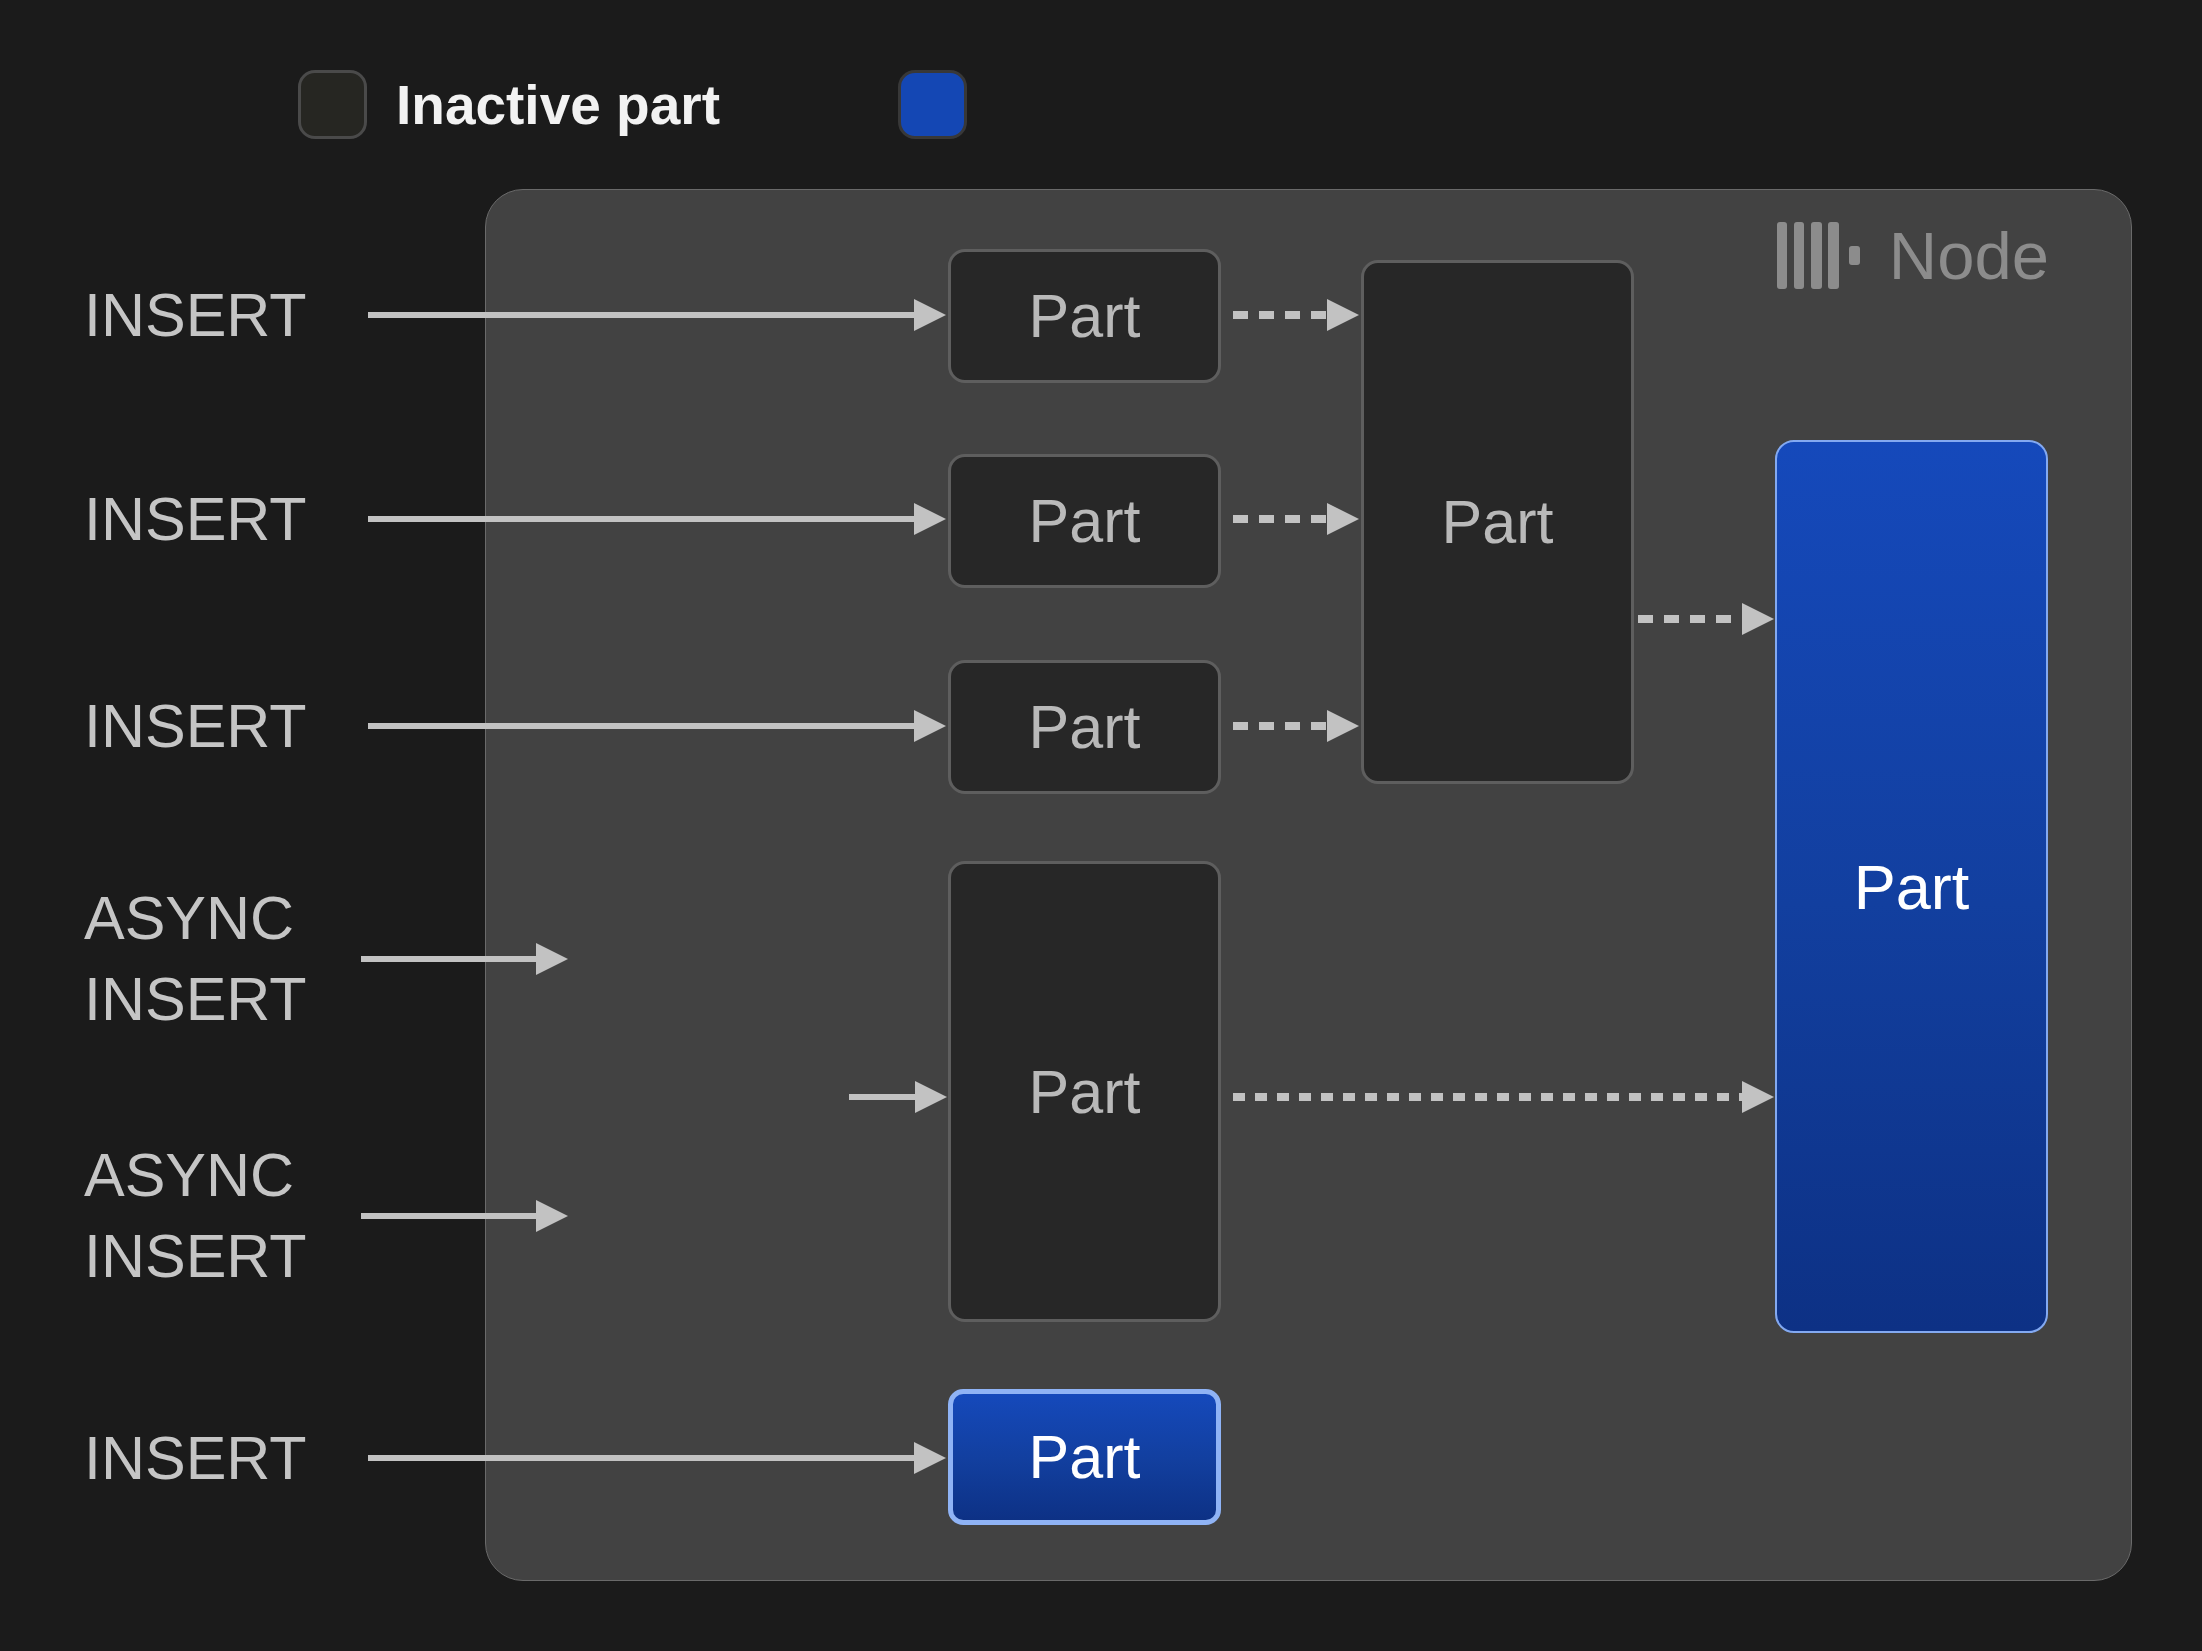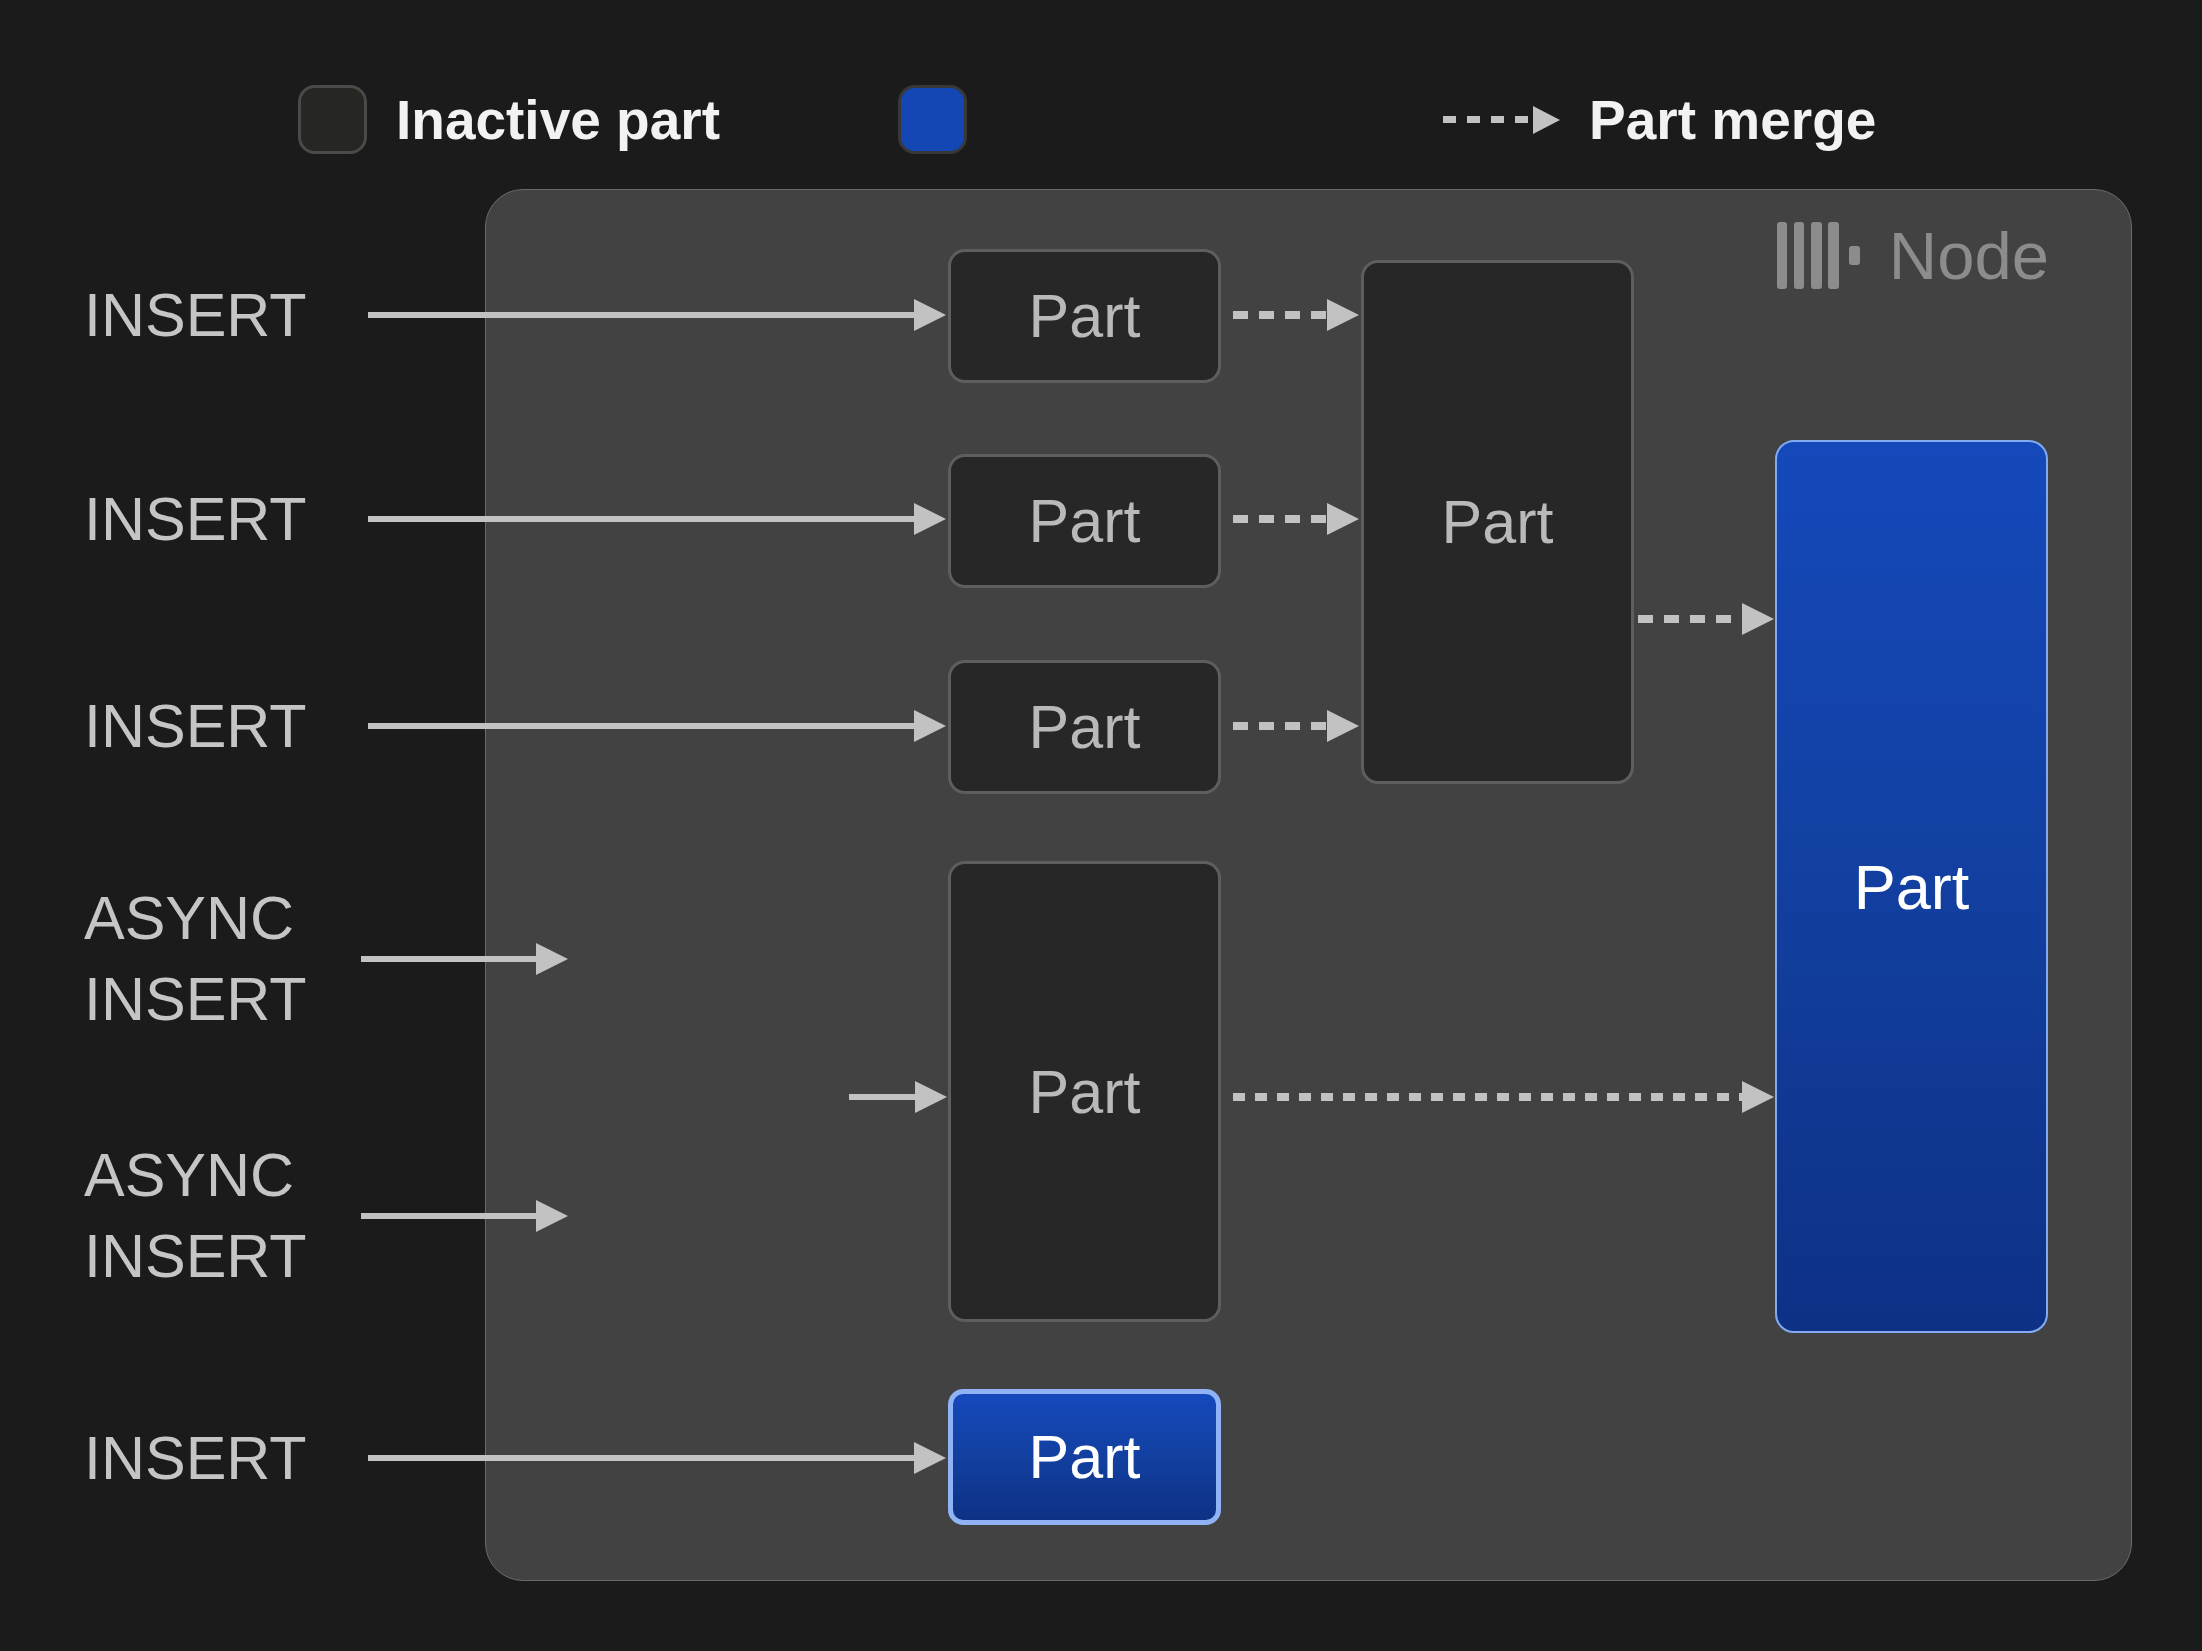--- a/index.html
+++ b/index.html
@@ -11,21 +11,21 @@
     --arrow:#c2c2c2; --io-text:#c5c5c5; --box-text:#b9b9b9;
     --legend-text:#f2f2f2; --node-text:#8c8c8c;
     --legend-inactive-fill:#262622; --legend-inactive-border:#4a4a4a;
     --legend-active-fill:#1447b4; --legend-active-border:#383838;
   }
   html,body{margin:0;padding:0;background:var(--page-bg);}
   .stage{position:relative;width:2202px;height:1652px;background:var(--page-bg);overflow:hidden;
          font-family:"Liberation Sans","DejaVu Sans",sans-serif;}
 
   
-  .legend-item{position:absolute;top:85px;height:69px;display:flex;align-items:center;gap:29px;}
+  .legend-item{position:absolute;top:70px;height:69px;display:flex;align-items:center;gap:29px;}
   .legend-label{font-size:55px;font-weight:600;color:var(--legend-text);white-space:nowrap;}
   .swatch{width:69px;height:69px;border-radius:17px;box-sizing:border-box;}
   .swatch.inactive{background:var(--legend-inactive-fill);border:3.8px solid var(--legend-inactive-border);}
   .swatch.active{background:var(--legend-active-fill);border:3.8px solid var(--legend-active-border);}
   .mini-arrow{display:flex;align-items:center;width:117px;}
   .mini-arrow .shaft{flex:1;height:6.7px;
      background:repeating-linear-gradient(90deg,var(--arrow) 0 13.4px,transparent 13.4px 24px);}
   .mini-arrow .head{width:0;height:0;border-top:14.3px solid transparent;
      border-bottom:14.3px solid transparent;border-left:27px solid var(--arrow);}
 
@@ -71,27 +71,20 @@
 <body>
 
 <div class="stage">
 
   <div class="legend-item" style="left:298px">
     <span class="swatch inactive"></span>
     <span class="legend-label">Inactive part</span>
   </div>
   <div class="legend-item" style="left:898px">
     <span class="swatch active"></span>
-  </div>
-  <div class="legend-item" style="left:1443px">
-    <span class="mini-arrow">
-        <i class="shaft"></i>
-        <i class="head"></i>
-      </span>
-    <span class="legend-label">Part merge</span>
   </div>
 
   <div class="node">
     <div class="node-header">
       <span class="ch-icon">
         <i></i>
           <i></i>
           <i></i>
           <i></i>
           <i class="dot"></i>

